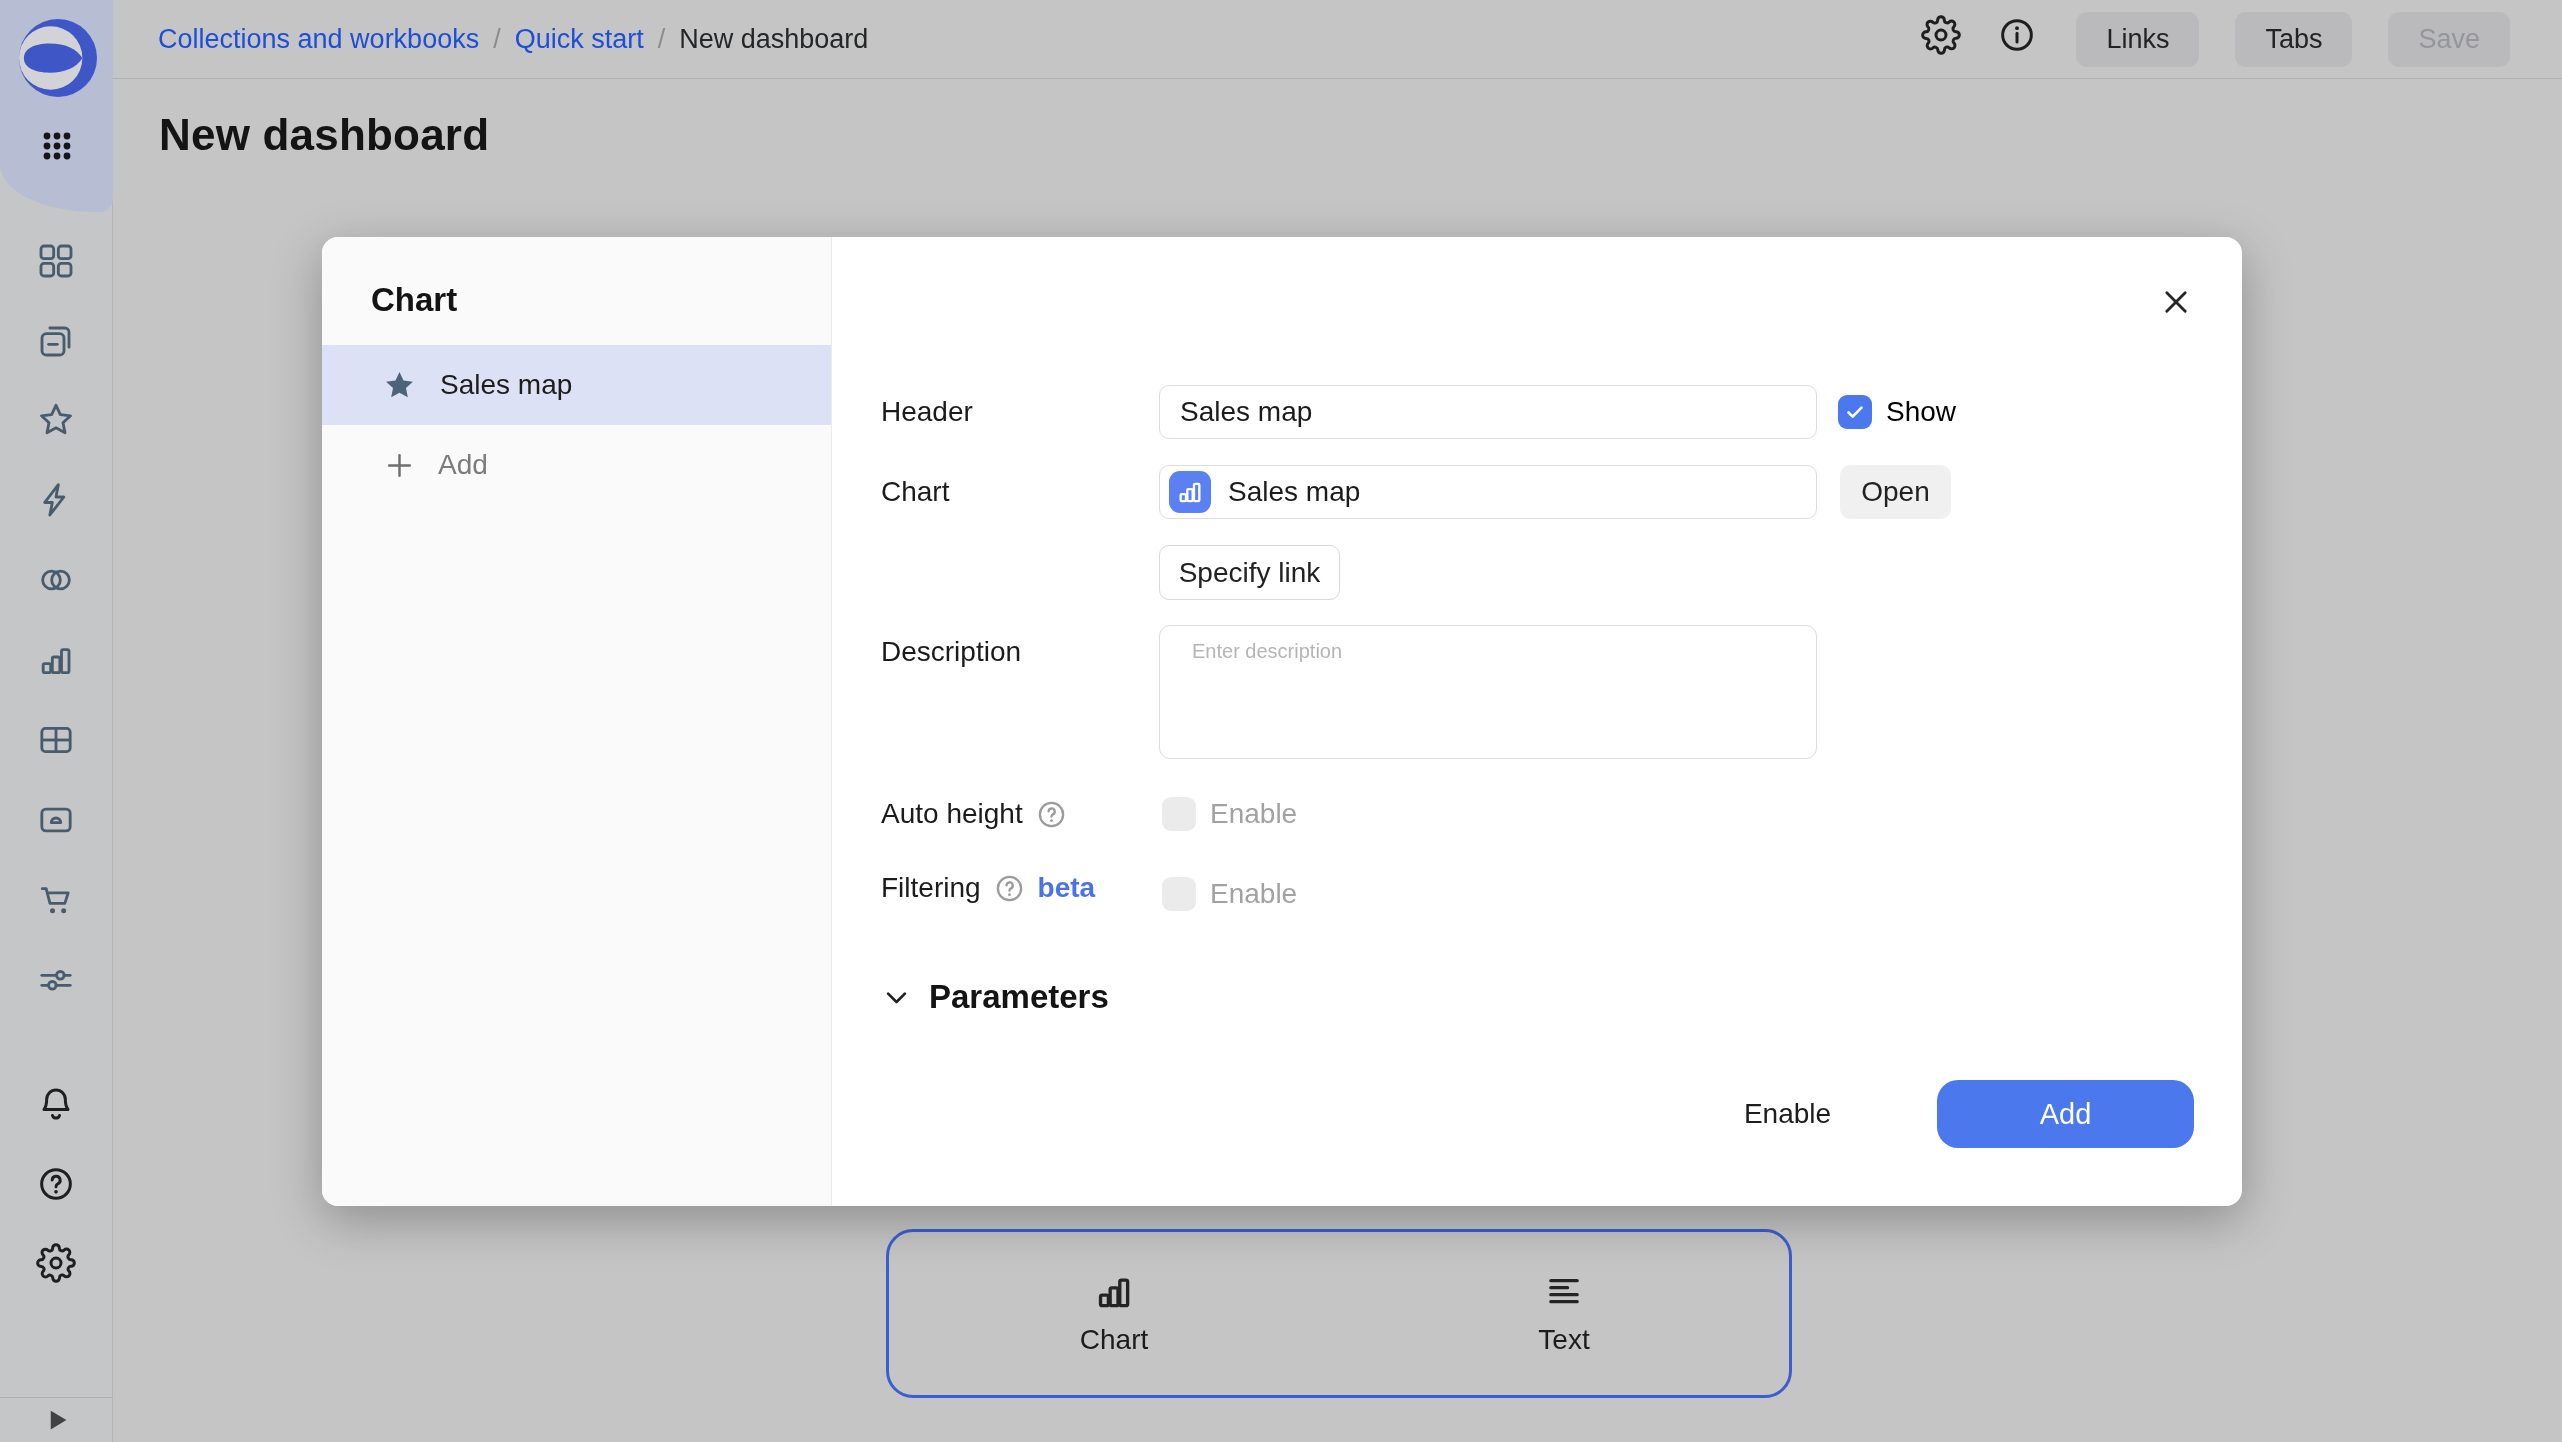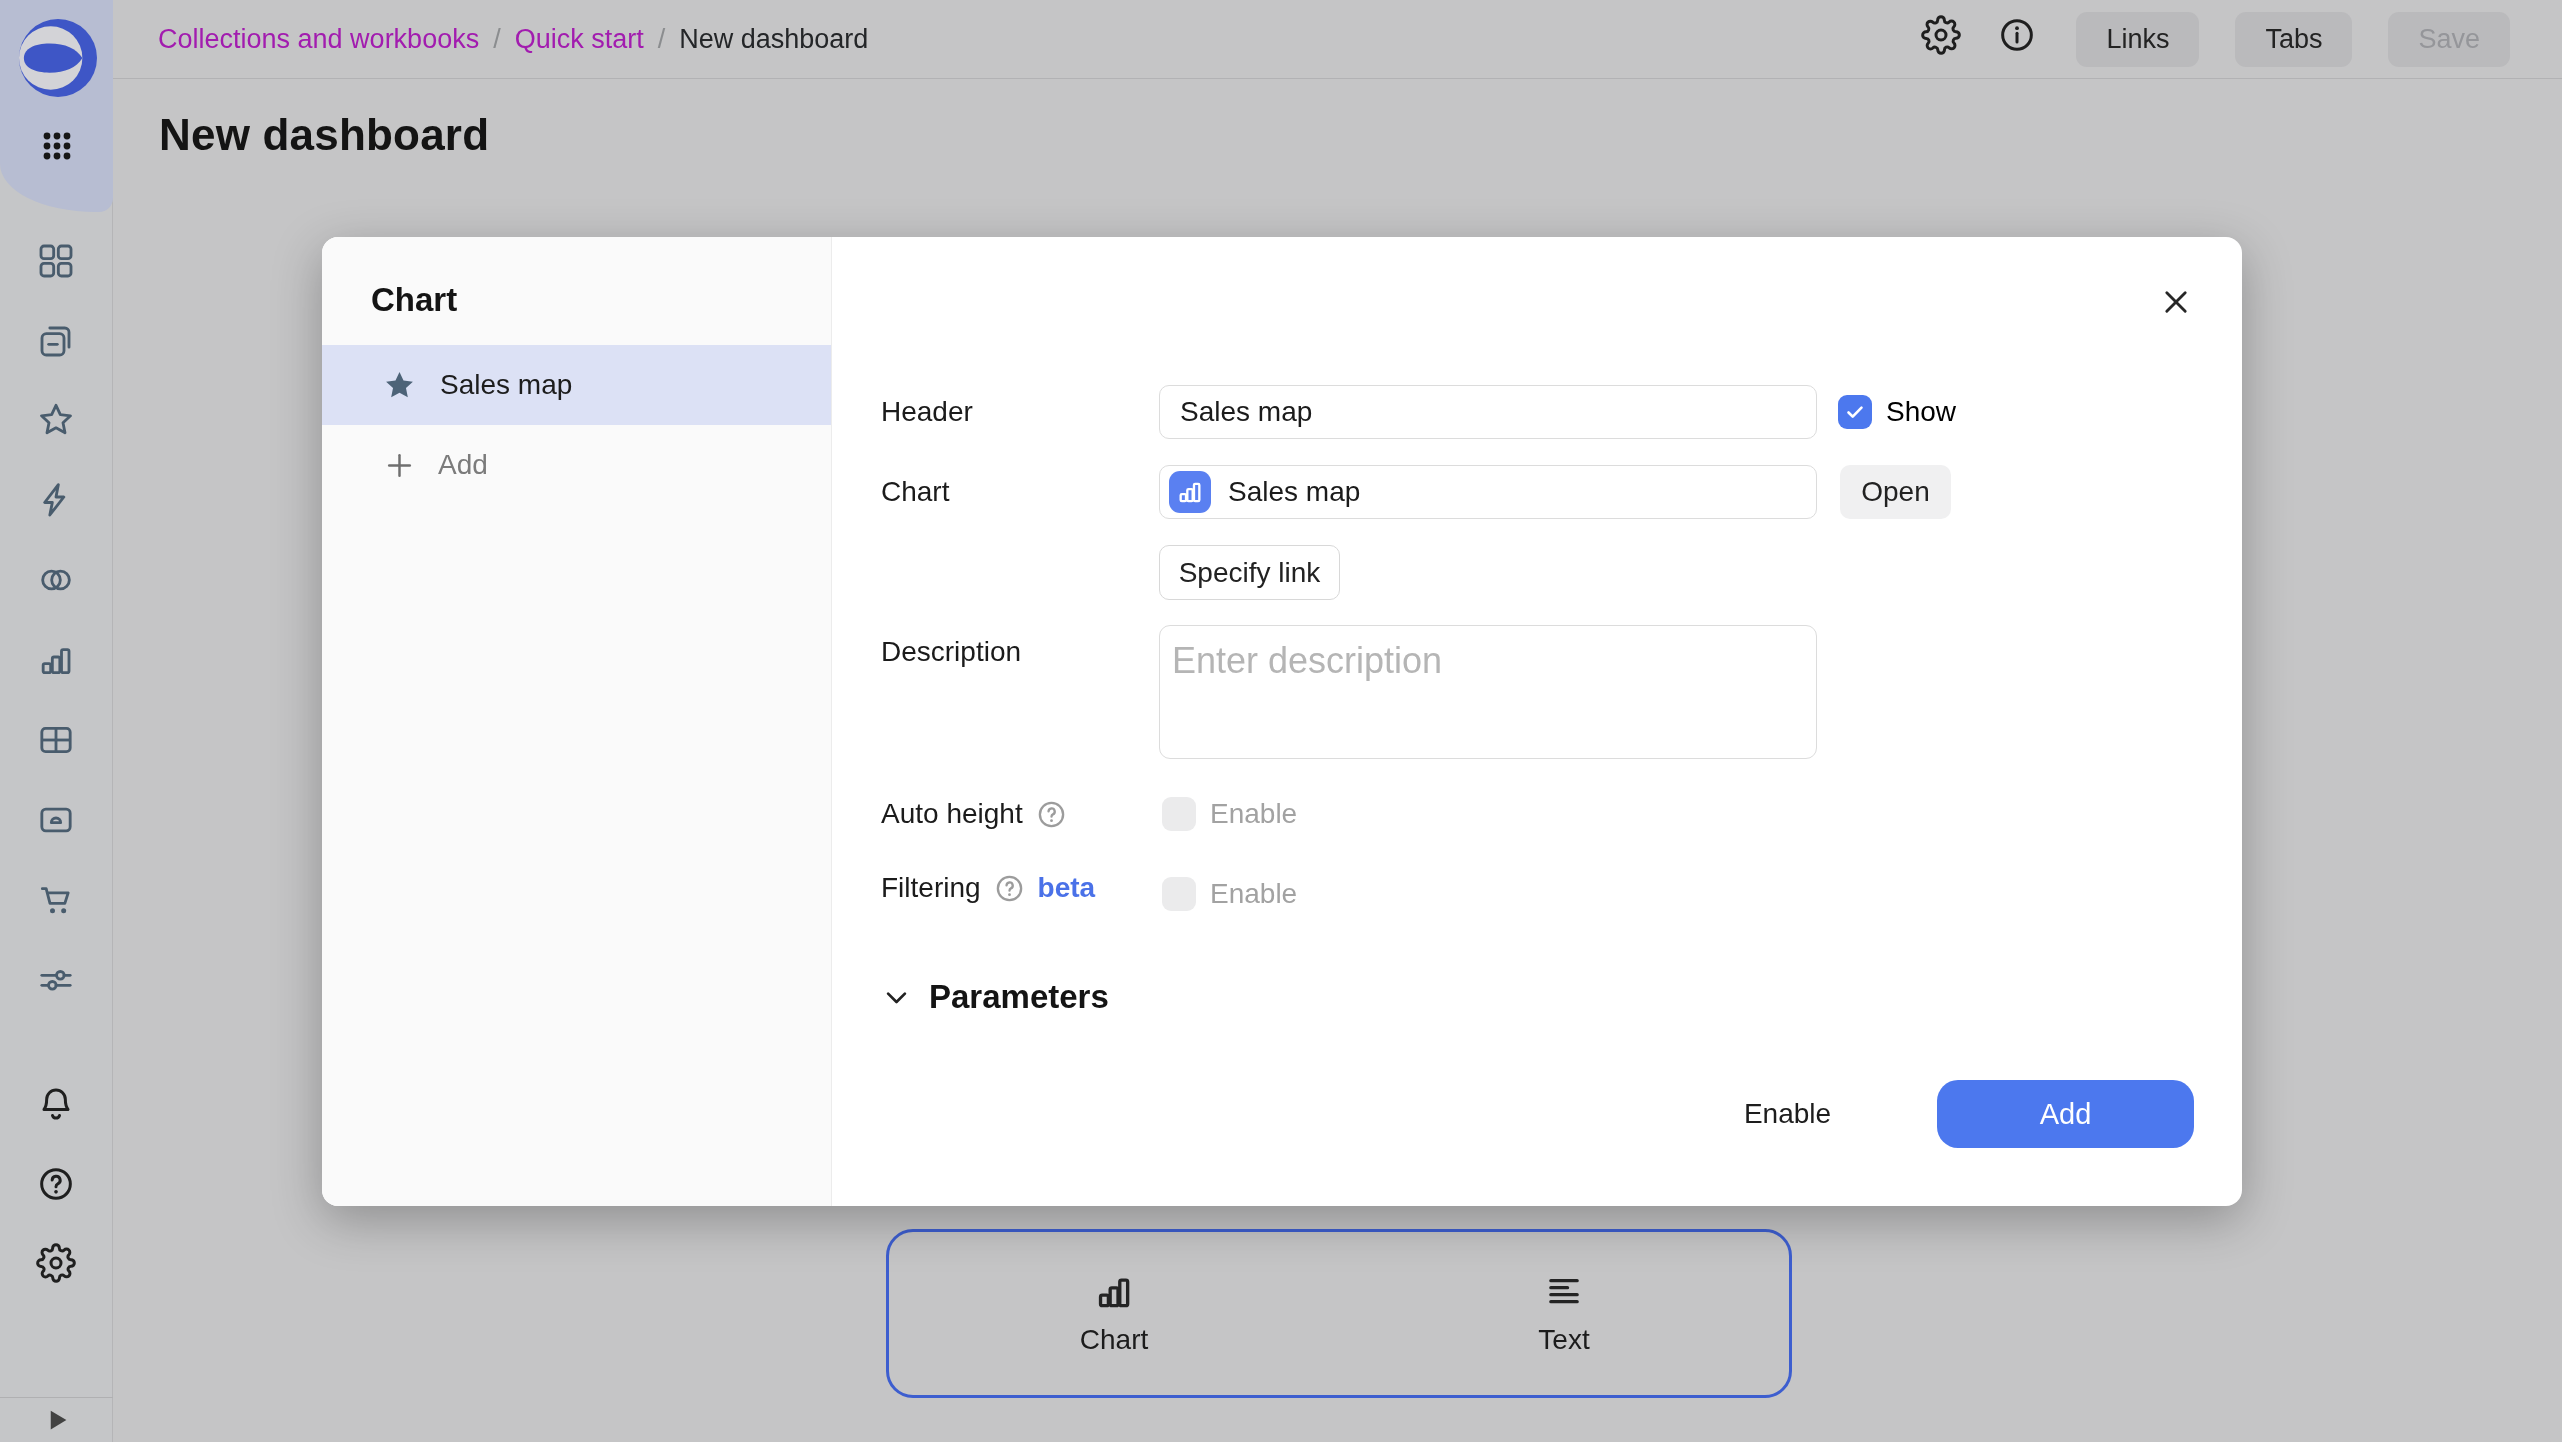--- a/index.html
+++ b/index.html
@@ -13,21 +13,21 @@
   .logo { position:absolute; left:19px; top:19px; width:78px; height:78px; }
   .apps-btn { position:absolute; left:50%; top:118px; transform:translateX(-50%); width:56px; height:56px; display:flex; align-items:center; justify-content:center; }
   .si { position:absolute; left:50%; transform:translateX(-50%); width:64px; height:64px; display:flex; align-items:center; justify-content:center; color:#495c6d; }
   .si.dark { color:#1f1f1f; }
   .si svg { width:40px; height:40px; }
   .sidebar-bottom-strip { position:absolute; left:0; bottom:0; width:113px; height:45px; border-top:1px solid #b0b0b2; display:flex; align-items:center; justify-content:center; }
 
   
   .header { position:absolute; left:113px; top:0; right:0; height:79px; border-bottom:1px solid #b2b2b4; display:flex; align-items:center; justify-content:space-between; padding:0 52px 0 45px; }
   .breadcrumb { display:flex; align-items:center; gap:14px; font-size:27px; }
-  .crumb { color:#a21caf; }
+  .crumb { color:#1d4ed8; }
   .crumb.current { color:#242628; }
   .crumb-sep { color:#8b8d8f; }
   .header-actions { display:flex; gap:30px; }
   .hicon { width:46px; height:46px; display:flex; align-items:center; justify-content:center; color:#1e1e1e; }
   .hicon svg { width:40px; height:40px; }
   .hbtn { height:55px; min-width:104px; padding:0 30px; margin-left:6px; border:none; border-radius:11px; background:#bababc; font-family:inherit; font-size:27px; color:#232323; display:flex; align-items:center; justify-content:center; }
   .hbtn.disabled { color:#95969a; }
 
   .page-title { position:absolute; left:159px; top:110px; font-size:44px; font-weight:700; color:#141414; letter-spacing:.2px; }
 
@@ -48,21 +48,21 @@
   .close-btn svg { width:34px; height:34px; }
 
   .flabel { position:absolute; left:49px; font-size:28px; color:#1b1b1b; line-height:54px; display:flex; align-items:center; gap:13px; }
   .inp { position:absolute; left:327px; width:658px; height:54px; border:1px solid #dcdcdc; border-radius:10px; background:#fff; font-family:inherit; font-size:28px; color:#1b1b1b; padding:0 20px; outline:none; }
   .chartbox { position:absolute; left:327px; top:228px; width:658px; height:54px; border:1px solid #dcdcdc; border-radius:10px; display:flex; align-items:center; padding-left:9px; gap:17px; }
   .chartbox .cicon { width:42px; height:42px; background:#5a80f1; border-radius:11px; display:flex; align-items:center; justify-content:center; color:#fff; }
   .cicon svg { width:28px; height:28px; }
   .chartbox .cval { font-size:28px; color:#1b1b1b; }
   .open-btn { position:absolute; left:1008px; top:228px; width:111px; height:54px; border:none; border-radius:10px; background:#f0f0f1; font-family:inherit; font-size:28px; color:#222; }
   .speclink-btn { position:absolute; left:327px; top:308px; width:181px; height:55px; background:#fff; border:1px solid #d8d8d8; border-radius:10px; font-family:inherit; font-size:28px; color:#222; }
-  .desc-area { position:absolute; left:327px; top:388px; width:658px; height:134px; border:1px solid #dcdcdc; border-radius:11px; resize:none; font-family:inherit; font-size:36px; color:#1b1b1b; padding:14px 12px; outline:none; }
+  .desc-area { position:absolute; left:327px; top:388px; width:658px; height:134px; border:1px solid #dcdcdc; border-radius:11px; resize:none; font-family:inherit; font-size:20px; color:#1b1b1b; padding:14px 32px; outline:none; }
   .desc-area::placeholder { color:#b5b5b5; }
 
   .chk { position:absolute; width:34px; height:34px; border-radius:9px; }
   .chk.on { background:#4c78ee; display:flex; align-items:center; justify-content:center; color:#fff; }
   .chk.off { background:#ebebec; }
   .chk svg { width:24px; height:24px; }
   .chk-label { position:absolute; font-size:28px; line-height:54px; }
   .chk-label.dim { color:#a2a2a2; }
   .help-ic { width:31px; height:31px; color:#9c9c9c; }
   .beta { color:#4a71e8; font-weight:700; font-size:28px; }

